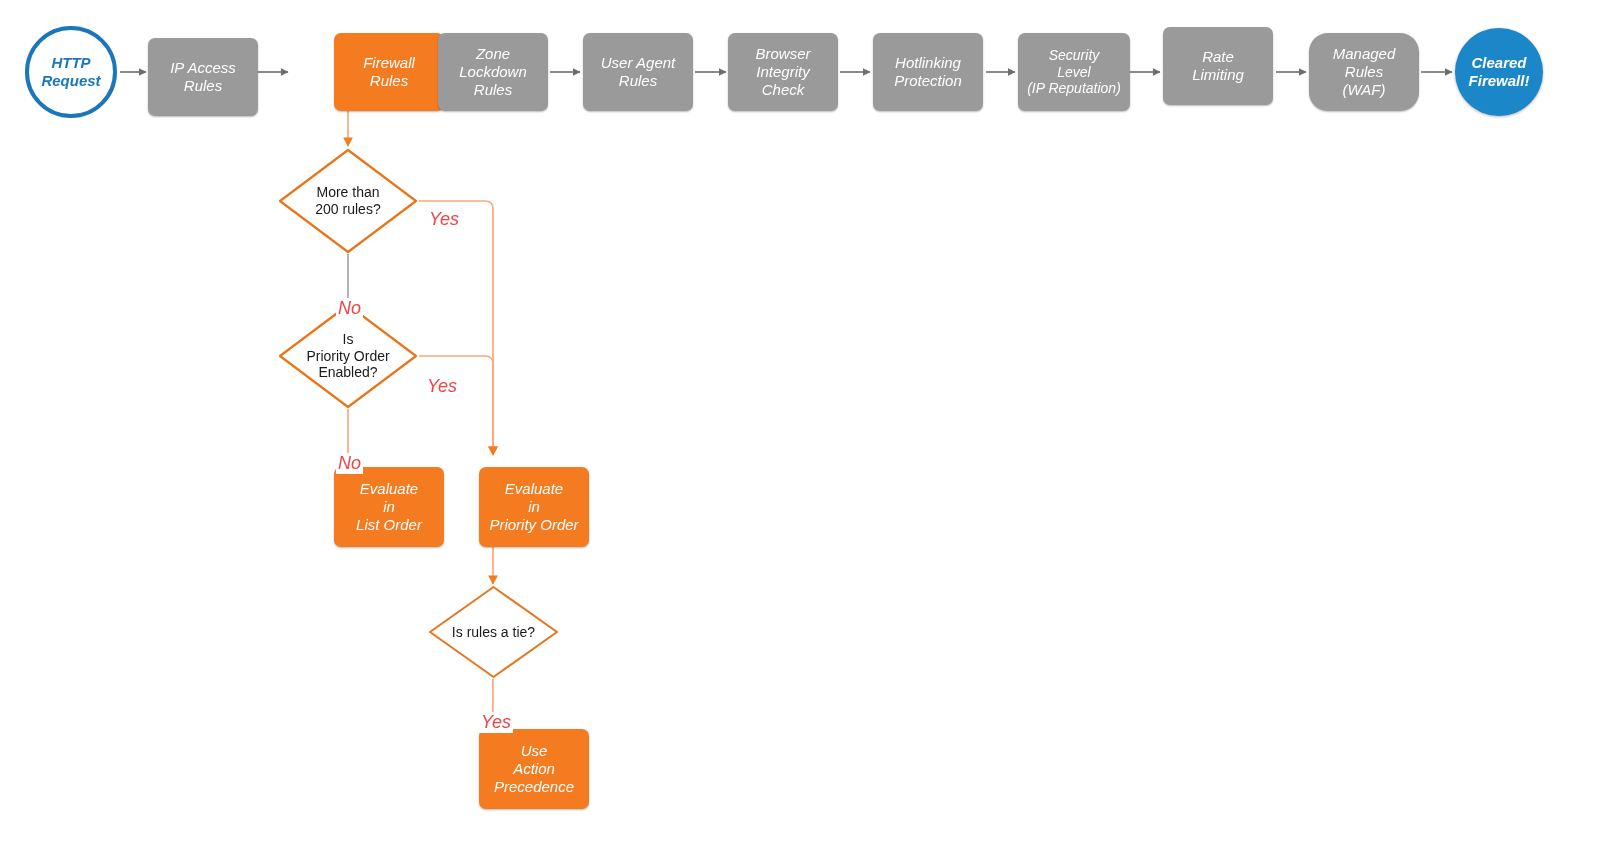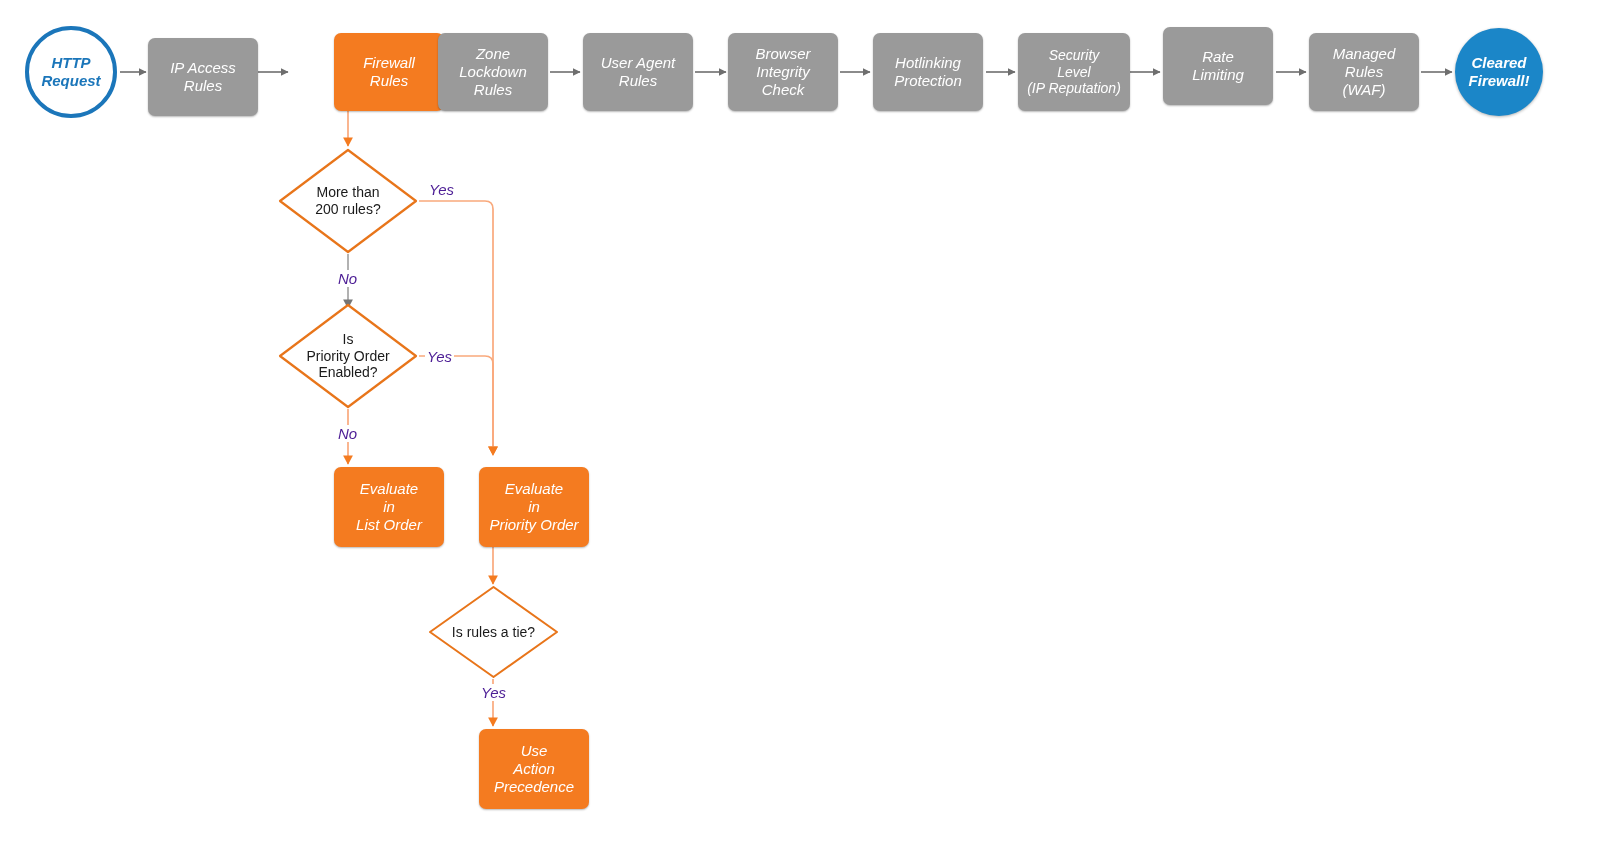--- a/index.html
+++ b/index.html
@@ -88,26 +88,27 @@
     text-align: center;
     font-size: 14px;
     color: #1a1a1a;
     line-height: 1.2;
     pointer-events: none;
   }
 
   
   .edge-label {
     position: absolute;
-    font-size: 15px;
+    font-size: 18px;
     font-style: italic;
-    color: #4c1d95;
+    color: #ef4444;
     background: #ffffff;
     padding: 0 2px;
     white-space: nowrap;
+    margin-top: 28px;
   }
 </style>
 </head>
 <body>
 
 <div id="canvas">
 
   <svg id="edges" viewBox="0 0 1600 858" width="1600" height="858">
     <defs>
       <marker id="arrow-gray" markerWidth="9" markerHeight="9" refX="7.4" refY="4.5" orient="auto" markerUnits="userSpaceOnUse">
@@ -190,21 +191,21 @@
     <span style="white-space:pre-line;">Security
 Level
 (IP Reputation)</span>
   </div>
 
   <div class="node box gray" style="left:1163px; top:27px; width:110px; height:78px;">
     <span style="white-space:pre-line;">Rate
 Limiting</span>
   </div>
 
-  <div class="node box gray" style="left:1309px; top:33px; width:110px; height:78px;">
+  <div class="node box gray" style="left:1309px; top:33px; width:110px; height:78px;border-radius:19px;">
     <span style="white-space:pre-line;">Managed
 Rules
 (WAF)</span>
   </div>
 
   <div class="node circle filled" style="left:1455px; top:28px; width:88px; height:88px;">
     <span style="white-space:pre-line;">Cleared
 Firewall!</span>
   </div>
 

